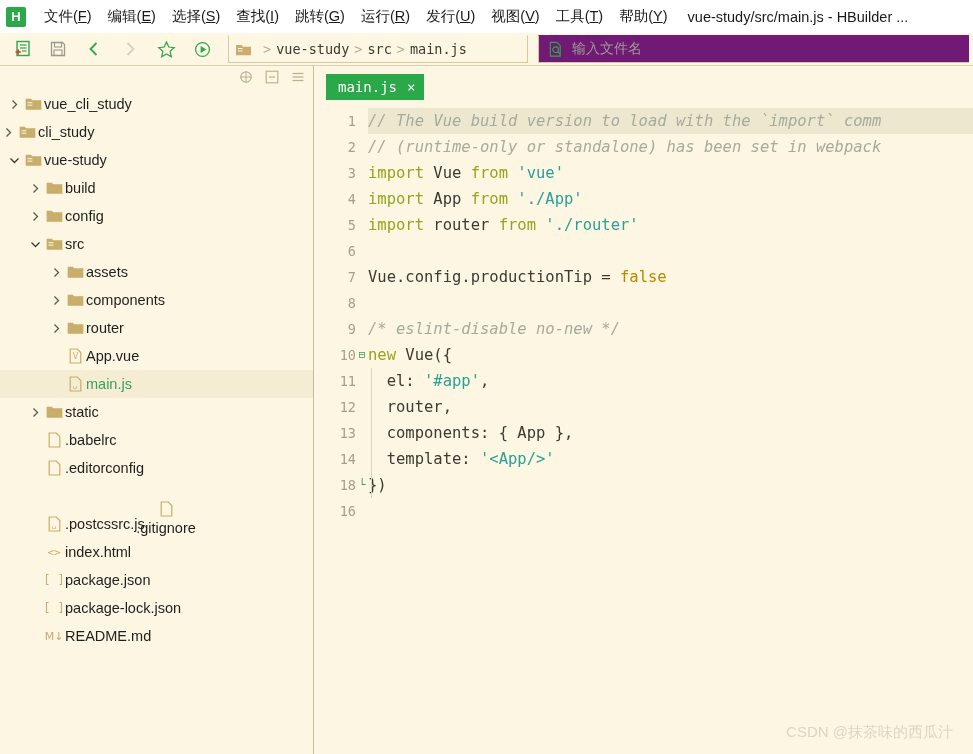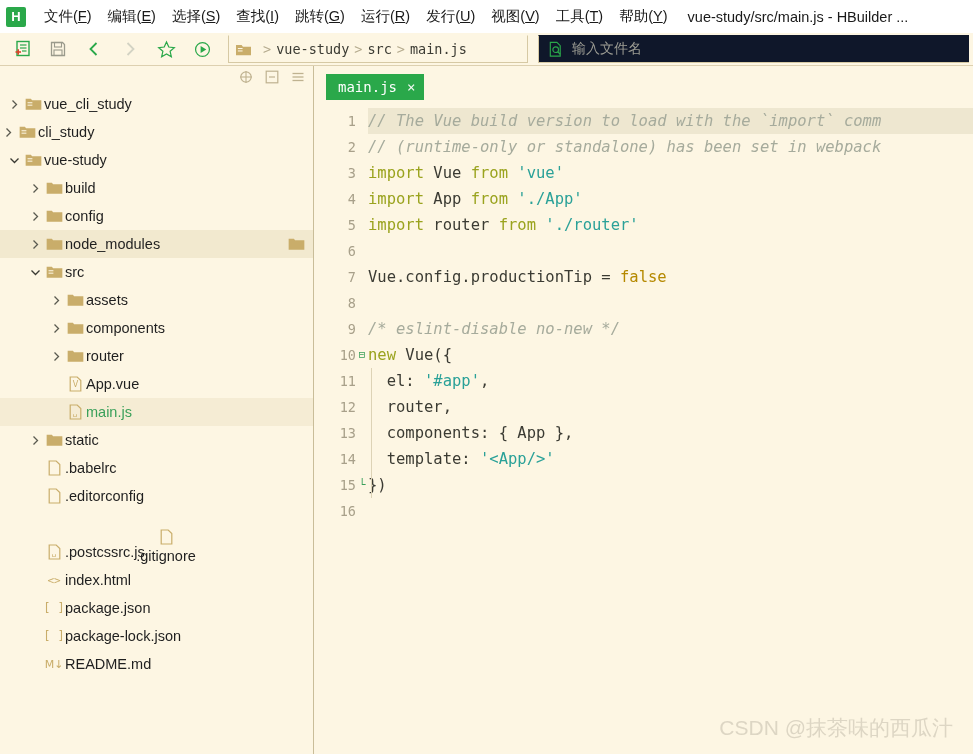--- a/index.html
+++ b/index.html
@@ -47,21 +47,21 @@
     min-width: 300px;
   }
   .crumb-text {
     font-family: "DejaVu Sans Mono", monospace; font-size: 13.5px;
     color: #3b3b33; margin-left: 6px; white-space: nowrap;
   }
   .crumb-sep { color: #b5ab8e; margin: 0 5px; }
   .searchbox {
     height: 28px; display: flex; align-items: center; flex: 1 1 auto;
     border: 1px solid #d6c9a4; border-top-color: transparent;
-    border-right: none; background: #0f172a; padding: 0 8px; margin-left: 10px;
+    border-right: none; background: #701a75; padding: 0 8px; margin-left: 10px;
   }
   .search-ph { font-size: 14px; color: #9c9c93; margin-left: 8px; }
 
   
   .body { flex: 1 1 auto; display: flex; min-height: 0; }
 
   
   .sidebar {
     width: 314px; flex: 0 0 314px; background: #fdf6e3;
     border-right: 1px solid #c9bd99; display: flex; flex-direction: column;
@@ -120,21 +120,21 @@
   .cmt  { color: #a6ab9c; font-style: italic; margin-top: 20px; }
   .id   { color: #3b3b33; }
   .op   { color: #3b3b33; }
   .bool { color: #b58900; }
   .vbar {
     position: absolute; left: 3px; top: 0; width: 1px;
     background: #ddd3b6;
   }
   .watermark {
     position: absolute; right: 20px; bottom: 12px;
-    font-size: 21px; color: #ddd6c4; white-space: nowrap;
+    font-size: 15px; color: #ddd6c4; white-space: nowrap;
     font-family: "Liberation Sans", sans-serif;
   }
 </style>
 </head>
 <body>
 
 <div class="app">
 
   <div class="menubar">
     <div class="logo">H</div>
@@ -304,38 +304,20 @@
                 <polyline points="2.5,1.5 6.5,5.5 2.5,9.5" fill="none" stroke="#5a5a50" stroke-width="1.3"></polyline>
               </svg>
             </span>
             <span class="ficon">
               <svg width="17" height="14" viewBox="0 0 18 15">
                 <path d="M0.6 1.8h5.6l1.3 1.7H17.4V13.6H0.6z" fill="#c9ad6a"></path>
               </svg>
             </span>
             <span class="nlabel">config</span>
           </div>
-          <div class="node hl" style="padding-left: 27px;">
-            <span class="twisty">
-              <svg width="9" height="11" viewBox="0 0 9 11">
-                <polyline points="2.5,1.5 6.5,5.5 2.5,9.5" fill="none" stroke="#5a5a50" stroke-width="1.3"></polyline>
-              </svg>
-            </span>
-            <span class="ficon">
-              <svg width="17" height="14" viewBox="0 0 18 15">
-                <path d="M0.6 1.8h5.6l1.3 1.7H17.4V13.6H0.6z" fill="#c9ad6a"></path>
-              </svg>
-            </span>
-            <span class="nlabel">node_modules</span>
-            <span class="trail">
-              <svg width="17" height="14" viewBox="0 0 18 15">
-                <path d="M0.6 1.8h5.6l1.3 1.7H17.4V13.6H0.6z" fill="#c9ad6a"></path>
-              </svg>
-            </span>
-          </div>
           <div class="node" style="padding-left: 27px;">
             <span class="twisty">
               <svg width="11" height="9" viewBox="0 0 11 9">
                 <polyline points="1.5,2.5 5.5,6.5 9.5,2.5" fill="none" stroke="#3a3a33" stroke-width="1.3"></polyline>
               </svg>
             </span>
             <span class="ficon">
               <svg width="17" height="14" viewBox="0 0 18 15">
                 <path d="M0.6 1.8h5.6l1.3 1.7H17.4V13.6H0.6z" fill="#c9ad6a"></path>
                 <rect x="2.6" y="5.6" width="5.2" height="1.1" fill="#fdf6e3"></rect>
@@ -508,21 +490,21 @@
             <div>5</div>
             <div>6</div>
             <div>7</div>
             <div>8</div>
             <div>9</div>
             <div>10</div>
             <div>11</div>
             <div>12</div>
             <div>13</div>
             <div>14</div>
-            <div>15</div>
+            <div>18</div>
             <div>16</div>
           </div>
         <div class="fold" id="foldcol">
             <div>&nbsp;</div>
             <div>&nbsp;</div>
             <div>&nbsp;</div>
             <div>&nbsp;</div>
             <div>&nbsp;</div>
             <div>&nbsp;</div>
             <div>&nbsp;</div>

